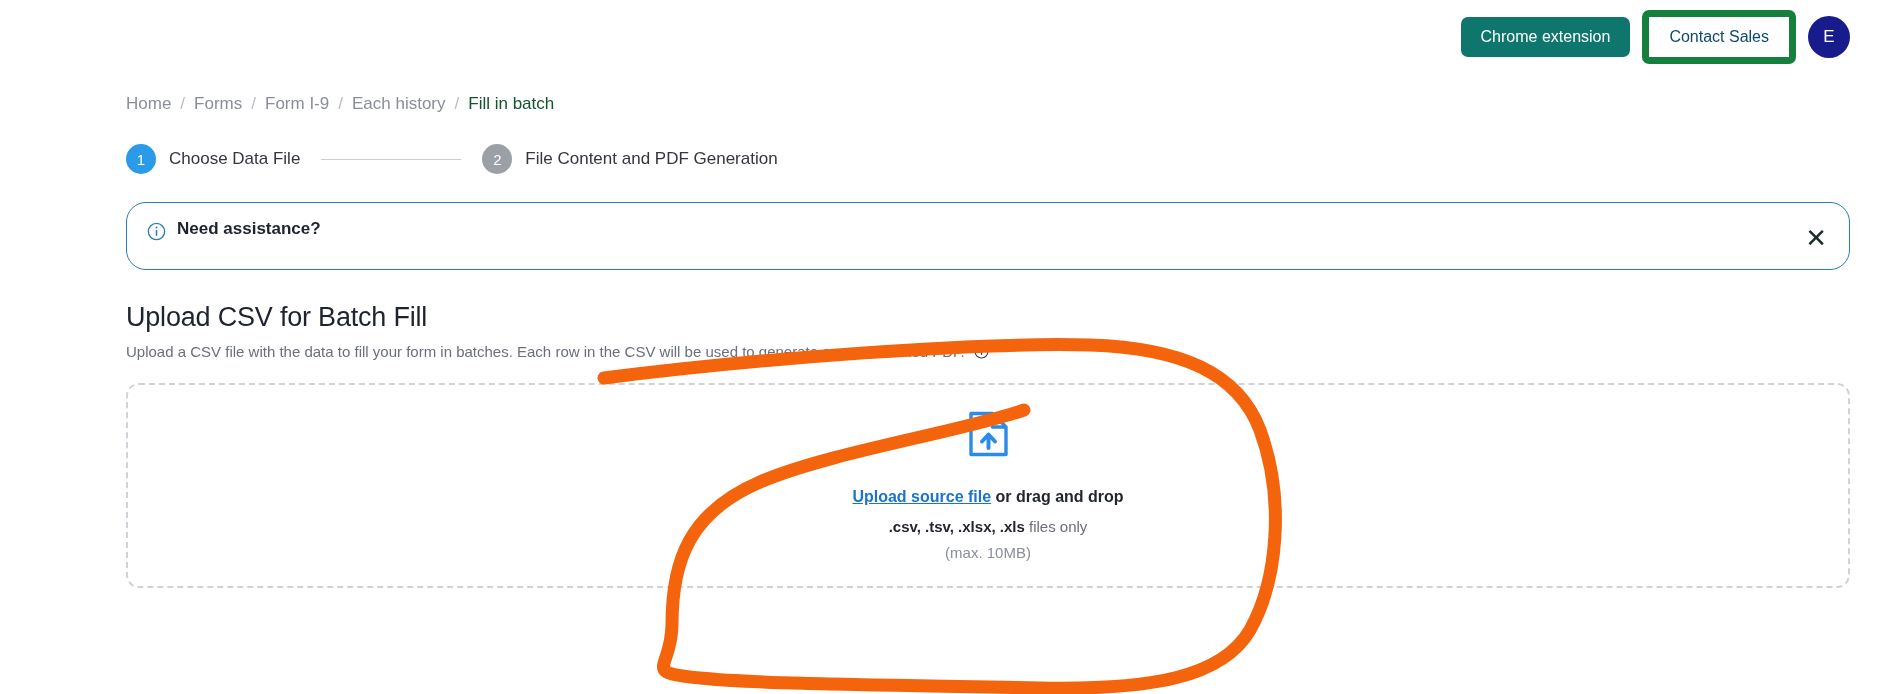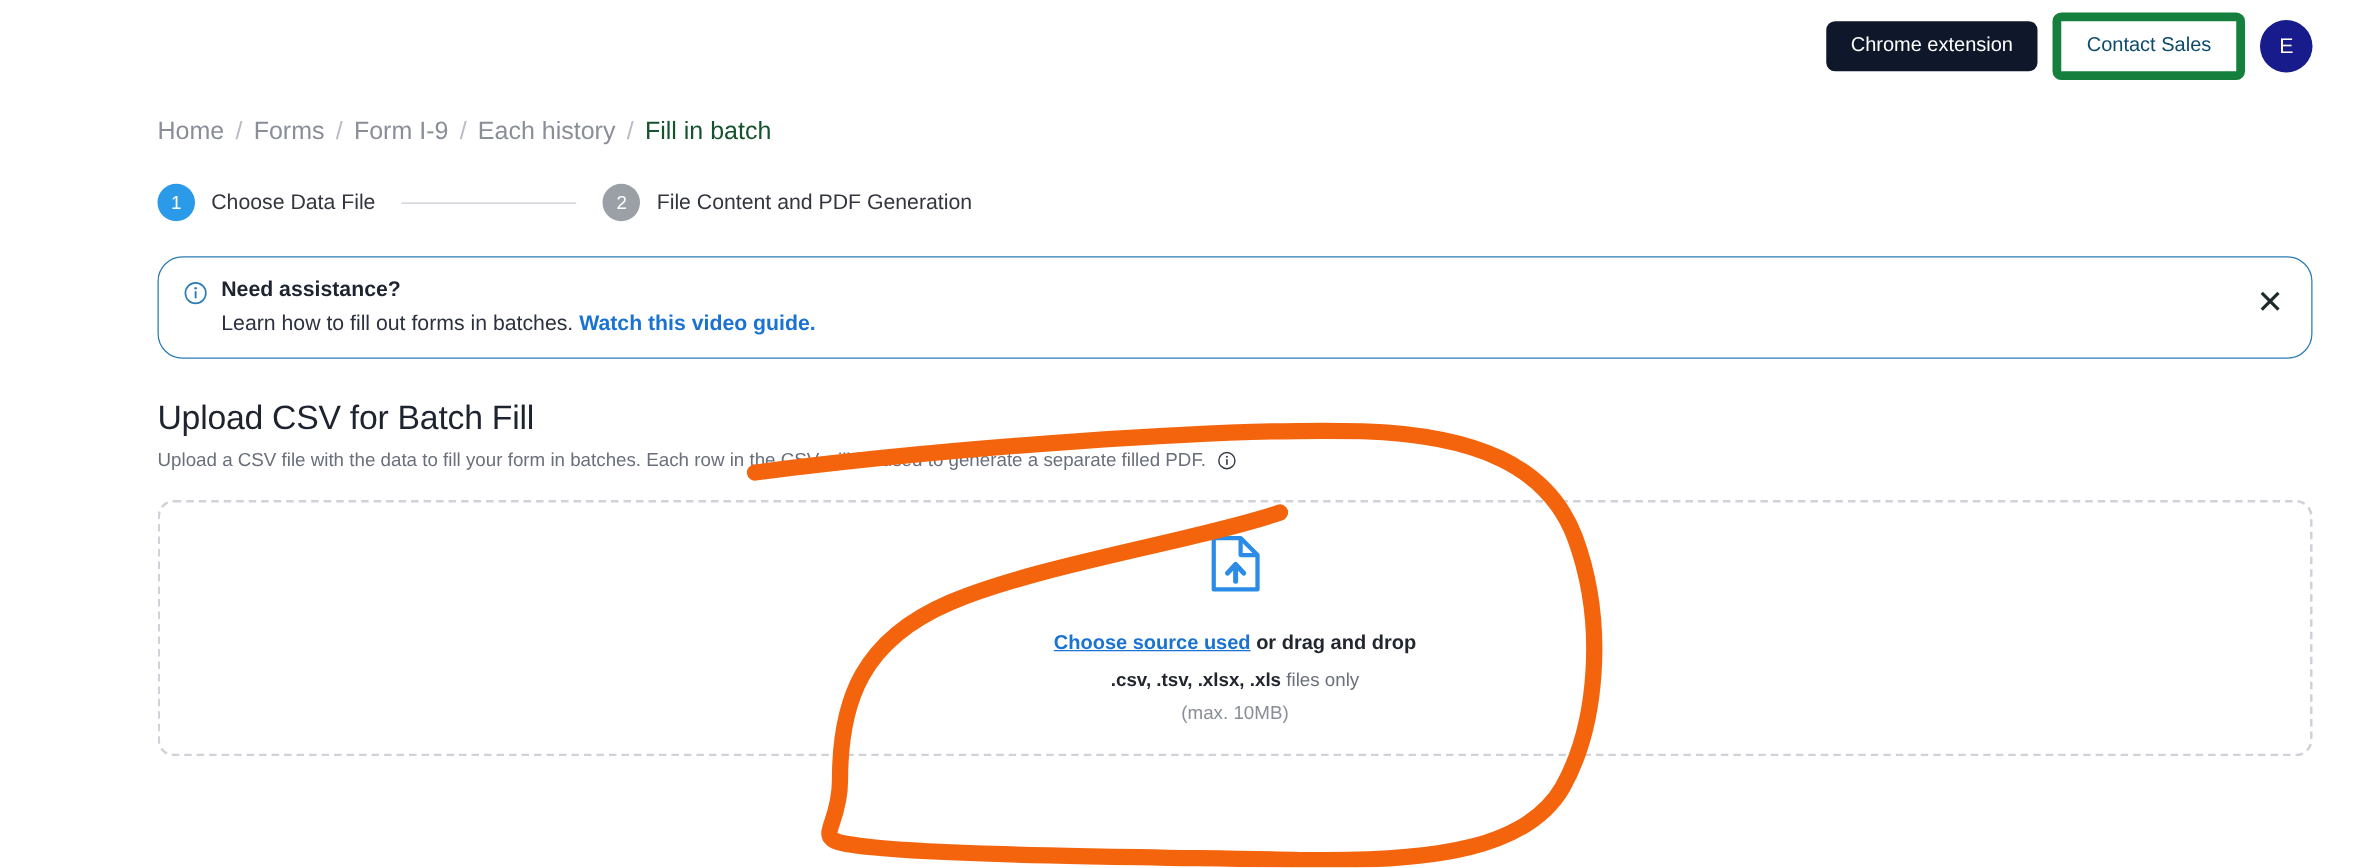--- a/index.html
+++ b/index.html
@@ -44,21 +44,21 @@
     background:#f3f0ea; border-radius:2px; transform:rotate(8deg);
   }
   .brand-name {
     font-size:32px; font-weight:bold; letter-spacing:-0.4px; color:#3b3c54;
   }
 
   .header-right {
     margin-left:auto; display:flex; align-items:center; gap:12px;
   }
   .btn-ext {
-    background:#0f172a; color:#ffffff;
+    background:#0f766e; color:#ffffff;
     border:none; border-radius:7px;
     font-size:16px; font-family:inherit;
     padding:11px 20px; cursor:pointer; white-space:nowrap;
   }
   .btn-sales {
     background:#ffffff; color:#0c4a6e;
     border:7px solid #15803d; border-radius:7px;
     font-size:16px; font-family:inherit;
     padding:11px 20px; cursor:pointer; white-space:nowrap;
   }
@@ -67,21 +67,21 @@
     background:#181b8c; color:#ffffff;
     display:flex; align-items:center; justify-content:center;
     font-size:17px; cursor:pointer; flex:none;
   }
 
   
   .content { padding:0 46px 0 126px; }
 
   .breadcrumb {
     display:flex; align-items:center; gap:9px;
-    font-size:20px; color:#8a8e99; margin-top:20px;
+    font-size:17px; color:#8a8e99; margin-top:20px;
   }
   .crumb { cursor:pointer; color:#8a8e99; }
   .crumb.active { color:#14532d; cursor:default; }
   .crumb-sep { color:#b8bcc5; }
 
   .stepper {
     display:flex; align-items:center; margin-top:30px;
   }
   .step { display:flex; align-items:center; gap:13px; }
   .step-num {
@@ -192,24 +192,20 @@
   <div class="alert">
     <span class="alert-icon">
       <svg width="19" height="19" viewBox="0 0 20 20">
         <circle cx="10" cy="10" r="8.6" fill="none" stroke="#2b7cb5" stroke-width="1.4"></circle>
         <circle cx="10" cy="5.9" r="1.05" fill="#2b7cb5"></circle>
         <rect x="9.2" y="8.3" width="1.6" height="6.3" rx="0.7" fill="#2b7cb5"></rect>
       </svg>
     </span>
     <div class="alert-body">
       <div class="alert-title">Need assistance?</div>
-      <div class="alert-text">
-        <span>Learn how to fill out forms in batches.</span>
-        <span class="alert-link">Watch this video guide.</span>
-      </div>
     </div>
     <button class="alert-close">✕</button>
   </div>
 
   <div class="sec-title">Upload CSV for Batch Fill</div>
 
   <div class="sec-desc">
     <span>Upload a CSV file with the data to fill your form in batches. Each row in the CSV will be used to generate a separate filled PDF.</span>
     <span>
       <svg width="15" height="15" viewBox="0 0 20 20" style="display:block">
@@ -223,21 +219,21 @@
   <div class="dropzone">
     <span class="dz-icon">
       <svg width="41" height="48" viewBox="0 0 41 48">
         <path d="M3 3.5h21.5L38 17v27.5H3z" fill="none" stroke="#2b8ce8" stroke-width="3.4" stroke-linejoin="round"></path>
         <path d="M24.5 3.5V17H38" fill="none" stroke="#2b8ce8" stroke-width="3.4" stroke-linejoin="round"></path>
         <path d="M20.5 38V25.5" stroke="#2b8ce8" stroke-width="4" stroke-linecap="round"></path>
         <path d="M14 31.5l6.5-7 6.5 7" fill="none" stroke="#2b8ce8" stroke-width="4" stroke-linecap="round" stroke-linejoin="round"></path>
       </svg>
     </span>
     <div class="dz-line1">
-      <span class="dz-link">Choose source used</span>
+      <span class="dz-link">Upload source file</span>
       <span>or drag and drop</span>
     </div>
     <div class="dz-line2">
       <b>.csv, .tsv, .xlsx, .xls</b>
       <span>files only</span>
     </div>
     <div class="dz-line3">(max. 10MB)</div>
   </div>
 </div>
 

